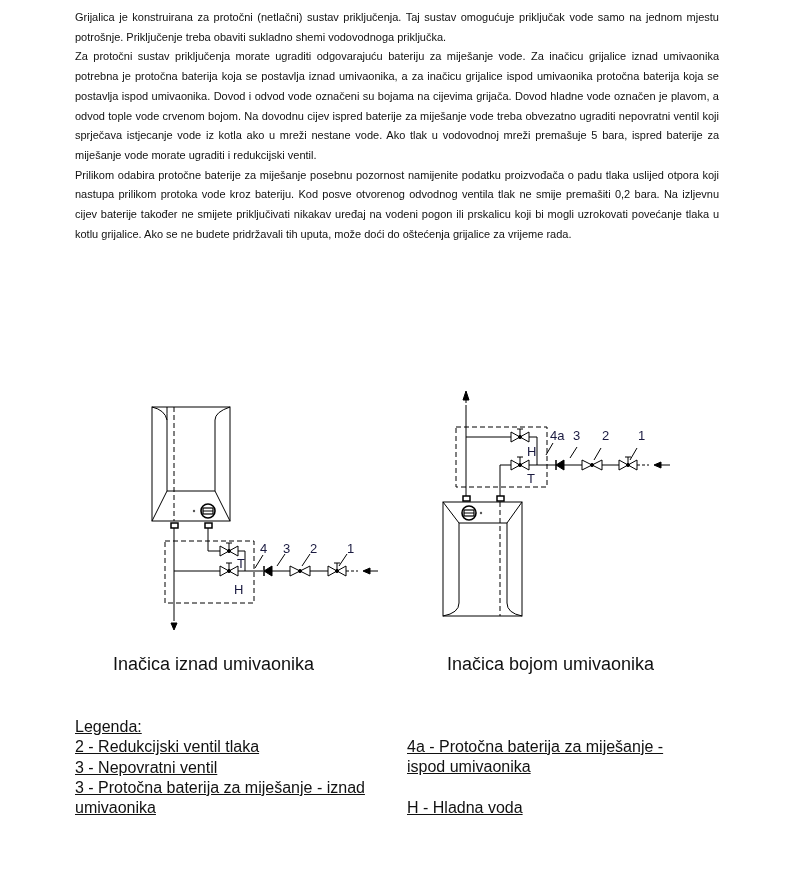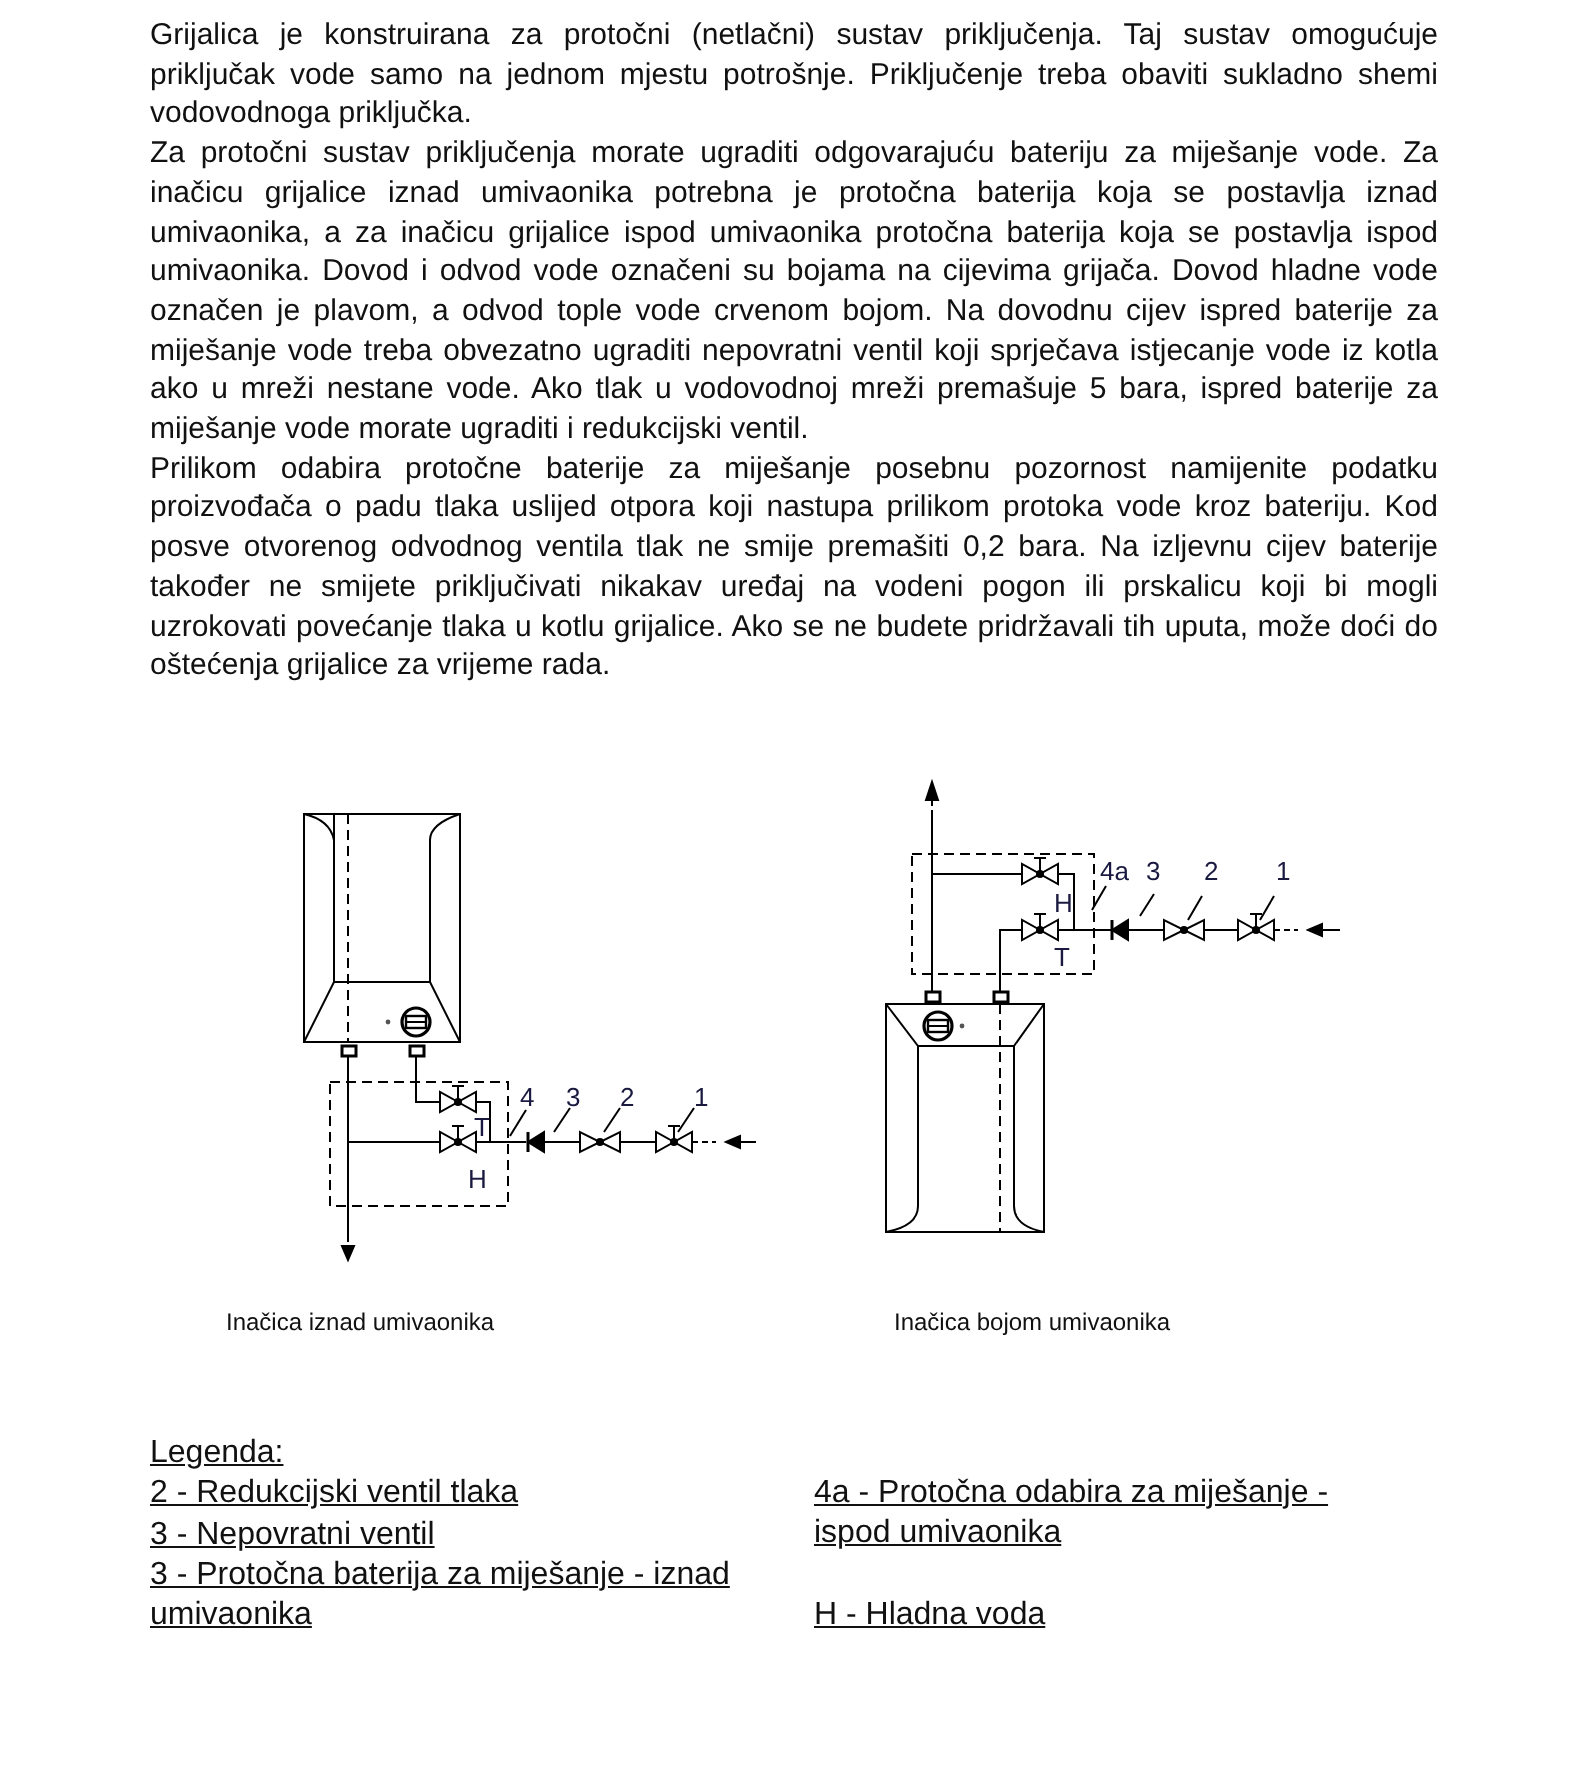--- a/index.html
+++ b/index.html
@@ -1,25 +1,25 @@
 <!DOCTYPE html>
 <html><head>
   <meta charset="utf-8">
   <style>
     html, body { margin: 0; padding: 0; background: #ffffff; }
     body { width: 791px; height: 889px; position: relative; overflow: hidden;
            font-family: "Liberation Sans", sans-serif; color: #111111; }
     .para-block { position: absolute; left: 75px; top: 8px; width: 644px;
-                  font-size: 15px; line-height: 19.7px; text-align: justify; }
+                  font-size: 11px; line-height: 19.7px; text-align: justify; }
     .para-block p { margin: 0; }
     .para-block p.last-line-left { text-align-last: left; }
     .diagram { position: absolute; }
     #diag-left { left: 130px; top: 390px; width: 260px; height: 250px; }
     #diag-right { left: 420px; top: 385px; width: 270px; height: 240px; }
-    .caption { position: absolute; font-size: 12px; top: 654px; }
+    .caption { position: absolute; font-size: 18px; top: 654px; }
     #cap-left { left: 113px; }
     #cap-right { left: 370px; }
     .legend { position: absolute; font-size: 16px; line-height: 20.3px; text-decoration: underline; }
     #legend-left { left: 75px; top: 717px; width: 330px; }
     #legend-right { left: 407px; top: 737px; width: 330px; }
     .legend div { white-space: nowrap; }
     svg text { font-family: "Liberation Sans", sans-serif; }
   </style>
 </head>
 <body>
@@ -177,17 +177,17 @@
 
 <div id="legend-left" class="legend">
   <div>Legenda:</div>
   <div>2 - Redukcijski ventil tlaka</div>
   <div>3 - Nepovratni ventil</div>
   <div>3 - Protočna baterija za miješanje - iznad</div>
   <div>umivaonika</div>
 </div>
 
 <div id="legend-right" class="legend">
-  <div>4a - Protočna odabira za miješanje -</div>
+  <div>4a - Protočna baterija za miješanje -</div>
   <div>ispod umivaonika</div>
   <div style="height:20.3px"></div>
   <div>H - Hladna voda</div>
 </div>
 
 </body></html>

